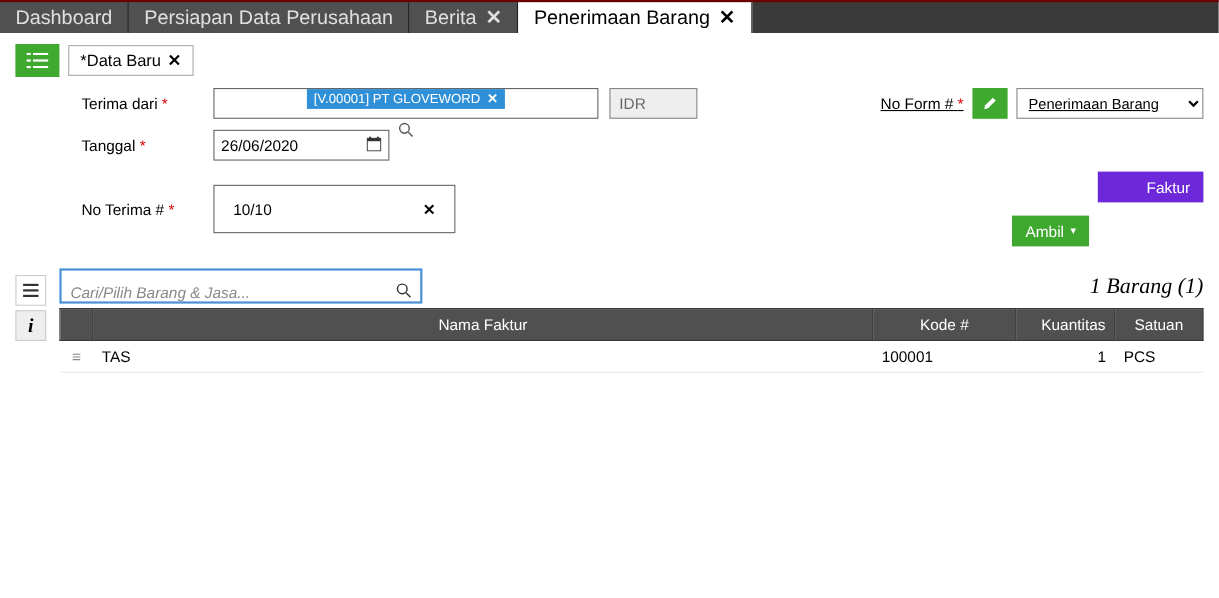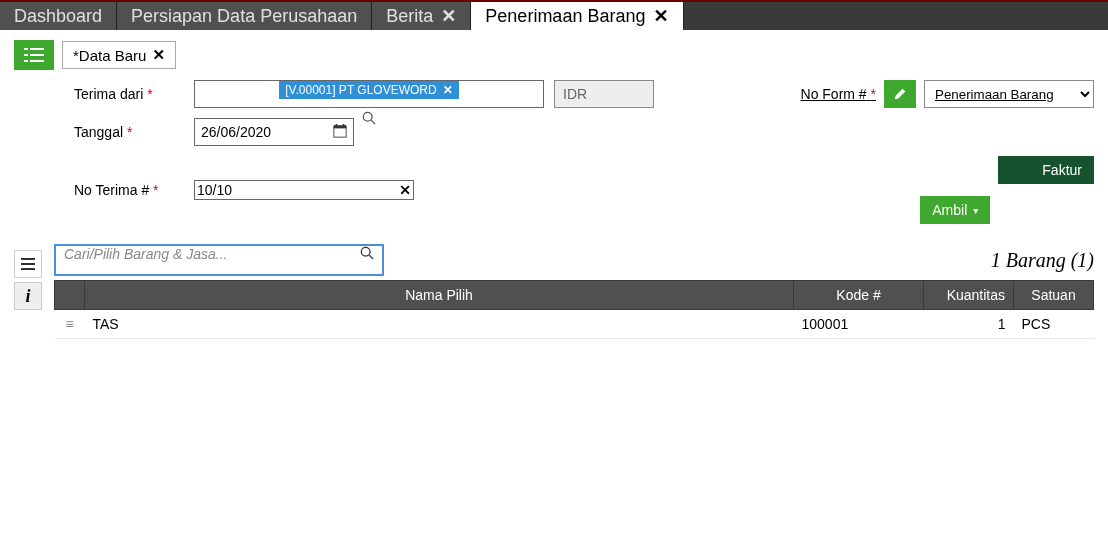--- a/index.html
+++ b/index.html
@@ -92,21 +92,21 @@
   }
   .vendor-chip .chip-x { font-weight: bold; cursor: pointer; }
   .vendor-spacer { flex: 1; }
   .icon-search { color: #555; cursor: pointer; }
 
   .currency-box {
     border: 1px solid #888;
     background: #eee;
     color: #666;
     height: 28px;
-    width: 100px;
+    width: 80px;
     padding: 0 8px;
     display: flex; align-items: center;
   }
   .noform-wrap { margin-left: auto; display: flex; align-items: center; gap: 8px; text-decoration: underline; }
   .pencil-btn {
     width: 32px; height: 28px;
     background: #3fa92f; color: #fff;
     display:flex; align-items:center; justify-content:center;
     cursor:pointer;
   }
@@ -116,39 +116,39 @@
   }
 
   .date-box {
     border: 1px solid #666; height: 28px; width: 160px;
     display: flex; align-items: center; padding: 0 6px;
   }
   .date-box .spacer { flex:1; }
   .cal-icon { cursor:pointer; color:#333; }
 
   .text-box {
-    border: 1px solid #666; height: 20px; width: 220px;
-    display: flex; align-items: center; padding: 0 2px;
+    border: 1px solid #666; height: 44px; width: 220px;
+    display: flex; align-items: center; padding: 0 17px;
   }
   .text-box .spacer{flex:1;}
   .clr-icon{cursor:pointer;font-weight:bold;}
 
   .btn { height:28px; padding:0 12px; color:#fff; display:inline-flex; align-items:center; cursor:pointer; font-size:14px; }
   .btn-green{ background:#3fa92f;margin-top:40px; }
-  .btn-blue{ background:#14532d;padding-left:44px; }
+  .btn-blue{ background:#6d28d9;padding-left:44px; }
   .btn .caret{ margin-left:6px; font-size:10px; }
 
   .grid-wrap { display:flex; align-items:flex-start; }
   .grid-side { width:40px; display:flex; flex-direction:column; gap:4px; padding-top:6px; }
   .side-btn { width:28px;height:28px;border:1px solid #ccc; display:flex;align-items:center;justify-content:center; cursor:pointer;background:#fff;}
   .grid-main { flex:1; }
   .search-item-row{ display:flex; align-items:center; gap:20px; margin-bottom:4px;}
   .search-item {
     border:2px solid #4a90d9; height:32px; width:330px;
-    display:flex; align-items:flex-start; padding:0 8px; color:#888; font-style:italic;
+    display:flex; align-items:flex-end; padding:0 8px; color:#888; font-style:italic;
   }
   .search-item .spacer{flex:1;}
   .item-count { margin-left:auto; font-style:italic; font-size:20px; font-family:Georgia,serif;}
 
   table.items { width:100%; border-collapse:collapse; }
   table.items thead th {
     background:#505050; color:#fff; font-weight:normal;
     padding:6px 8px; border:1px solid #3a3a3a; font-size:14px;
   }
   table.items tbody td {
@@ -302,21 +302,21 @@
               </svg>
           </span>
         </div>
         <div class="item-count">1 Barang (1)</div>
       </div>
 
       <table class="items">
         <thead>
           <tr>
             <th style="width:30px"></th>
-            <th>Nama Pilih</th>
+            <th>Nama Faktur</th>
             <th class="col-kode">Kode #</th>
             <th class="col-qty">Kuantitas</th>
             <th class="col-sat">Satuan</th>
           </tr>
         </thead>
         <tbody>
           <tr>
             <td class="row-handle">≡</td>
             <td>TAS</td>
             <td>100001</td>

